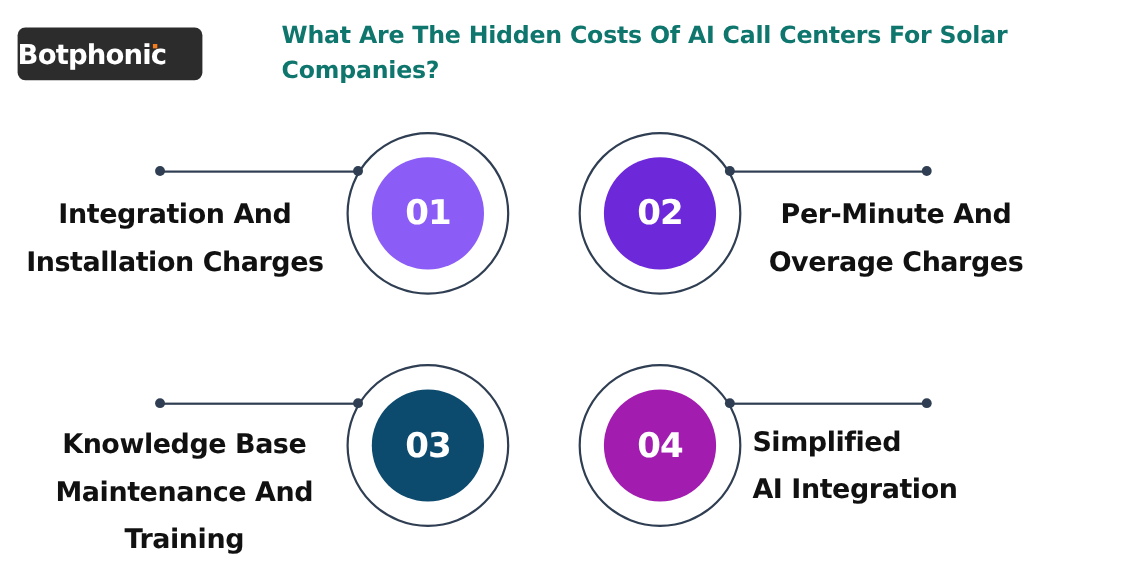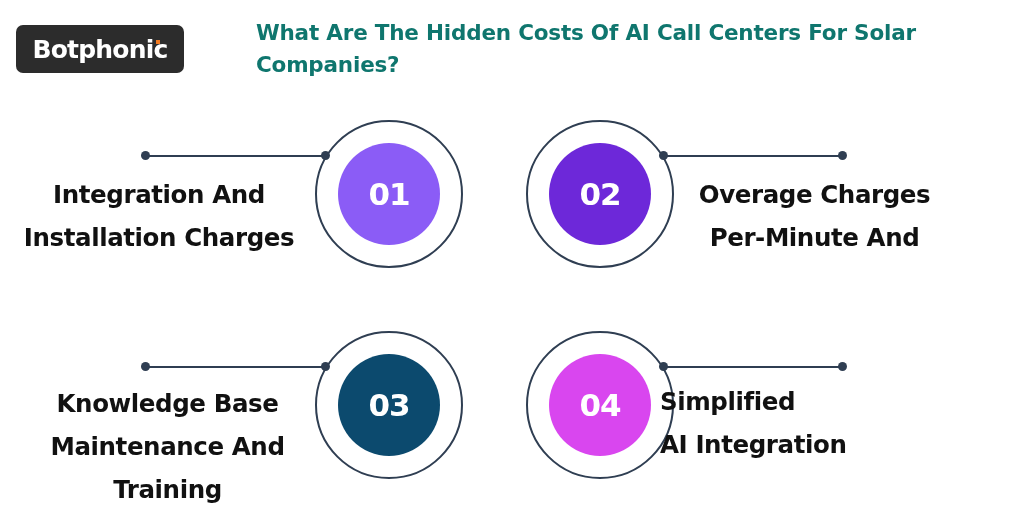--- a/index.html
+++ b/index.html
@@ -3,21 +3,21 @@
 <meta charset="utf-8">
 <style>
   html, body { margin: 0; padding: 0; }
   body {
     width: 1030px; height: 532px; background: #ffffff; position: relative; overflow: hidden;
     font-family: "DejaVu Sans", sans-serif; color: #111;
   }
   .logo {
     position: absolute; left: 16px; top: 25px; width: 168px; height: 48px;
     background: #2c2c2c; border-radius: 7px; box-sizing: border-box;
-    display: flex; align-items: center; justify-content: center;
+    display: flex; align-items: center; justify-content: flex-start;
   }
   .logo-text {
     color: #fff; font-family: "DejaVu Sans", sans-serif; font-weight: bold; font-size: 25px;
     letter-spacing: -0.8px; position: relative;
   }
   .logo-dot {
     position: absolute; width: 4px; height: 4px; background: #f47b20;
     right: 8px; top: 5px;
   }
   .title {
@@ -73,42 +73,42 @@
 
 <div class="connector" style="left:663px; top:155px; width:180px;"></div>
 <div class="ring" style="left:526px; top:120px;">
   <div class="fill" style="background:#6d28d9;">
     <span class="num">02</span>
   </div>
 </div>
 <div class="dot" style="left:659px; top:151px;"></div>
 <div class="dot" style="left:838px; top:151px;"></div>
 <div class="label center" style="left:672px; top:173px; width:285px;">
+  <span>Per-Minute And</span>
   <span>Overage Charges</span>
-  <span>Per-Minute And</span>
 </div>
 
 <div class="connector" style="left:146px; top:366px; width:180px;"></div>
 <div class="dot" style="left:141px; top:362px;"></div>
 <div class="ring" style="left:315px; top:331px;">
   <div class="fill" style="background:#0c4a6e;">
     <span class="num">03</span>
   </div>
 </div>
 <div class="dot" style="left:321px; top:362px;"></div>
 <div class="label center" style="left:10px; top:382px; width:315px;">
   <span>Knowledge Base</span>
   <span>Maintenance And</span>
   <span>Training</span>
 </div>
 
 <div class="connector" style="left:663px; top:366px; width:180px;"></div>
 <div class="ring" style="left:526px; top:331px;">
-  <div class="fill" style="background:#d946ef;">
+  <div class="fill" style="background:#a21caf;">
     <span class="num">04</span>
   </div>
 </div>
 <div class="dot" style="left:659px; top:362px;"></div>
 <div class="dot" style="left:838px; top:362px;"></div>
-<div class="label left" style="left:660px; top:380px; width:300px;">
+<div class="label left" style="left:684px; top:380px; width:300px;">
   <span>Simplified</span>
   <span>AI Integration</span>
 </div>
 
 </body></html>

